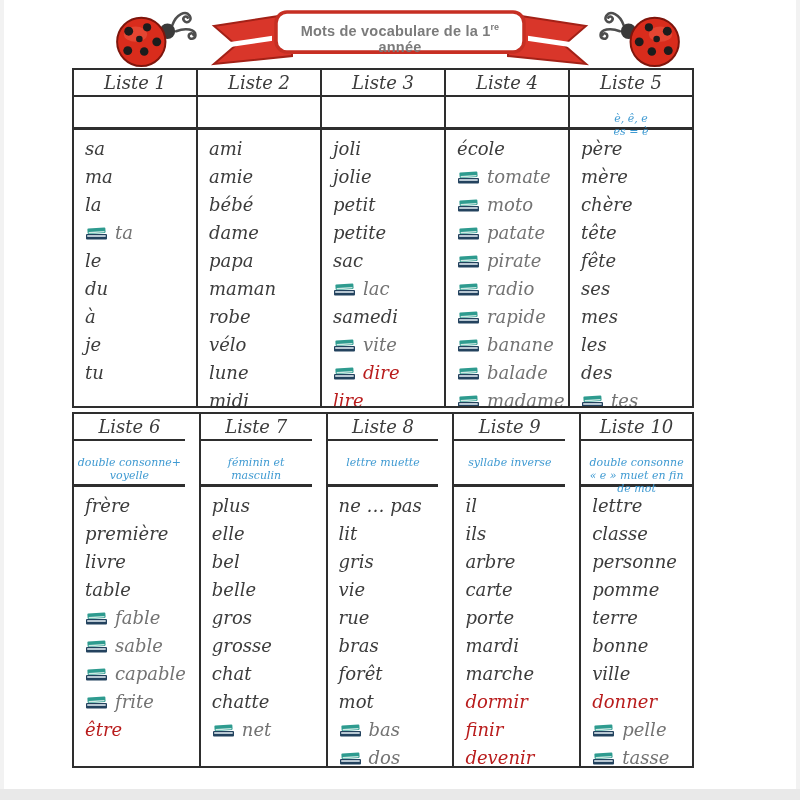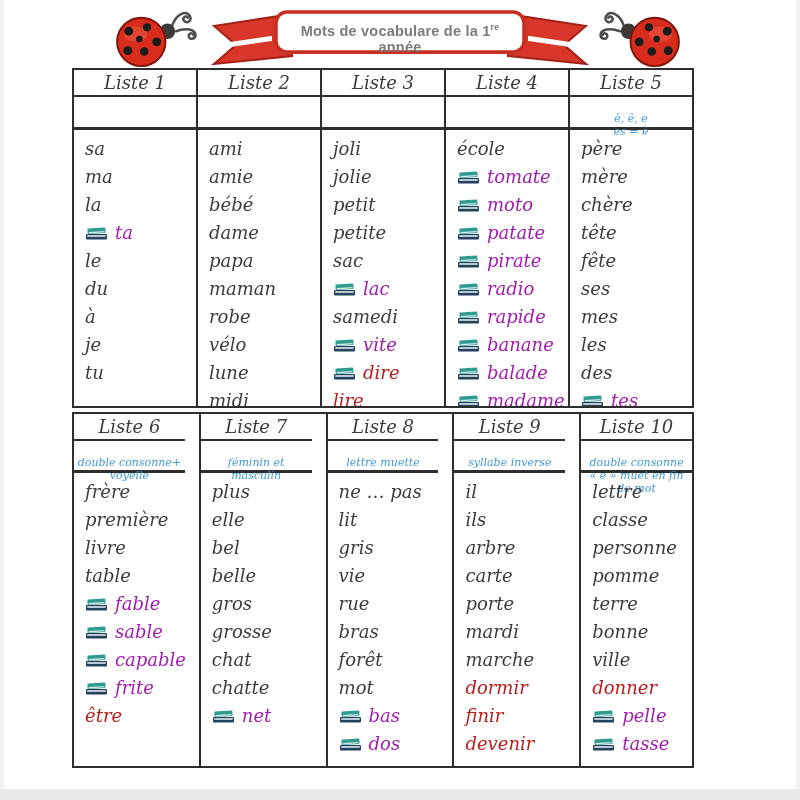--- a/index.html
+++ b/index.html
@@ -36,29 +36,29 @@
     height:23px;border-bottom:2px solid #2e2e2e;flex:0 0 auto;
     text-align:center;font-family:"DejaVu Serif",serif;font-style:italic;
     font-size:18px;color:#3c3c3c;padding-top:2px;
   }
   .col-note{
     border-bottom:3px solid #2e2e2e;flex:0 0 auto;
     text-align:center;font-family:"DejaVu Serif",serif;font-style:italic;
     font-size:11px;line-height:13px;color:#3f9ad2;padding-top:15px;box-sizing:border-box;
   }
   #grid-top .col-note{height:33px;}
-  #grid-bottom .col-note{height:32px;}
+  #grid-bottom .col-note{height:46px;}
   .col-words{flex:1 1 auto;padding:4px 2px 0 11px;overflow:hidden;}
   .word{
     height:28px;display:flex;align-items:center;
     font-family:"DejaVu Serif",serif;font-style:italic;font-size:18px;
     white-space:nowrap;
   }
   .w-k{color:#3c3c3c;}
-  .w-b{color:#a21caf;}
+  .w-b{color:#737373;}
   .w-r{color:#b91c1c;}
   .w-icon{width:23px;height:15px;margin-right:7px;flex:0 0 auto;}
 </style>
 </head>
 <body>
 
 <div class="edge-left"></div>
 <div class="edge-right"></div>
 <div class="edge-bottom"></div>
 

